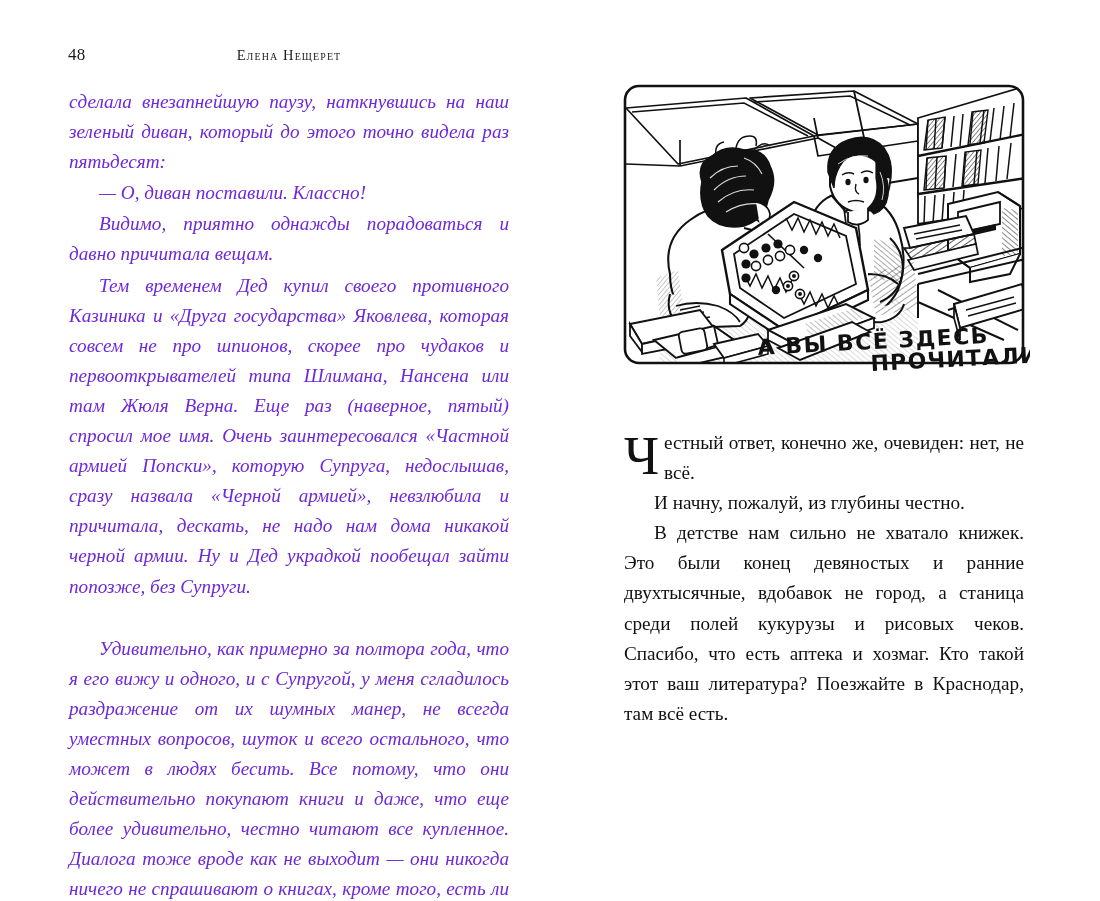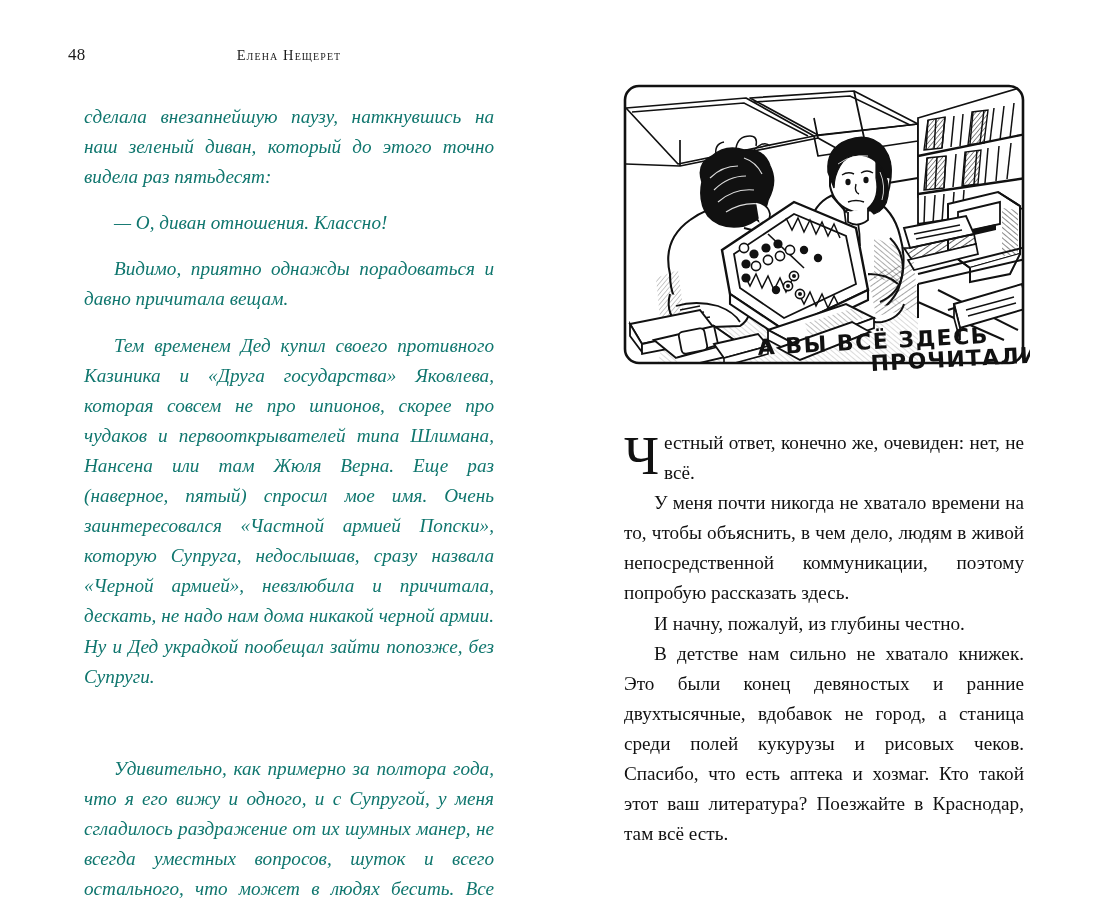--- a/index.html
+++ b/index.html
@@ -62,28 +62,28 @@
   .col-left {
     left: 68px;
     width: 442px;
   }
   .col-right {
     left: 624px;
     width: 400px;
   }
 
   .body-italic p {
-    margin: 16px;
+    margin: 1px;
     font-style: italic;
     font-size: 19.2px;
     line-height: 30.1px;
     text-align: justify;
     text-indent: 30px;
     hyphens: manual;
-    color: #0f766e;
+    color: #6d28d9;
   }
   .body-italic p.noindent { text-indent: 0; }
   .body-italic .blockgap { height: 30px; }
 
   .body-roman p {
     margin: 0;
     font-size: 19.2px;
     line-height: 30.1px;
     text-align: justify;
     text-indent: 30px;
@@ -124,21 +124,21 @@
 
 <div class="page">
 
   <div class="running-head">
     <span class="folio">48</span>
     <span class="author-name">Елена Нещерет</span>
   </div>
 
   <div class="col col-left body-italic">
     <p class="noindent">сделала внезапнейшую паузу, наткнувшись на наш зеленый диван, который до этого точно видела раз пятьдесят:</p>
-    <p>— О, диван отношения. Классно!</p>
+    <p>— О, диван поставили. Классно!</p>
     <p>Видимо, приятно однажды порадоваться и давно причитала вещам.</p>
     <p>Тем временем Дед купил своего противного Казиника и «Друга государства» Яковлева, которая совсем не про шпионов, скорее про чудаков и первооткрывателей типа Шлимана, Нансена или там Жюля Верна. Еще раз (наверное, пятый) спросил мое имя. Очень заинтересовался «Частной армией Попски», которую Супруга, недослышав, сразу назвала «Черной армией», невзлюбила и причитала, дескать, не надо нам дома никакой черной армии. Ну и Дед украдкой пообещал зайти попозже, без Супруги.</p>
     <div class="blockgap"></div>
     <p>Удивительно, как примерно за полтора года, что я его вижу и одного, и с Супругой, у меня сгладилось раздражение от их шумных манер, не всегда уместных вопросов, шуток и всего остального, что может в людях бесить. Все потому, что они действительно покупают книги и даже, что еще более удивительно, честно читают все купленное. Диалога тоже вроде как не выходит — они никогда ничего не спрашивают о книгах, кроме того, есть ли они в наличии. Но если о чем-то рассказываю я, они могут это купить, без дополнительных вопросов ко мне, просто рассказала — взял — унес. Долгосрочные деловые отношения, близкие к идеальным.</p>
   </div>
 
   <div class="illustration-block">
     <svg viewBox="0 0 412 300" xmlns="http://www.w3.org/2000/svg">
       <defs>
         <clipPath id="frameclip">
@@ -440,18 +440,17 @@
         <text x="140" y="277" font-size="22" font-weight="bold" letter-spacing="1.5" transform="rotate(-3 140 277)">А ВЫ ВСЁ ЗДЕСЬ</text>
         <text x="253" y="293" font-size="22" font-weight="bold" letter-spacing="1.2" transform="rotate(-3 253 293)">ПРОЧИТАЛИ?</text>
       </g>
     </svg>
   </div>
 
   <div class="col col-right body-roman" style="top:428px;">
     <p class="dropcap-para">
       <span class="dropcap">Ч</span><span>естный ответ, конечно же, очевиден: нет, не всё.</span>
     </p>
-    <p>У меня почти никогда не хватало времени на то, чтобы объяснить, в чем дело, людям в живой непосредственной коммуникации, поэтому попробую рассказать здесь.</p>
     <p>И начну, пожалуй, из глубины честно.</p>
     <p>В детстве нам сильно не хватало книжек. Это были конец девяностых и ранние двухтысячные, вдобавок не город, а станица среди полей кукурузы и рисовых чеков. Спасибо, что есть аптека и хозмаг. Кто такой этот ваш литература? Поезжайте в Краснодар, там всё есть.</p>
   </div>
 
 </div>
 
 </body></html>

